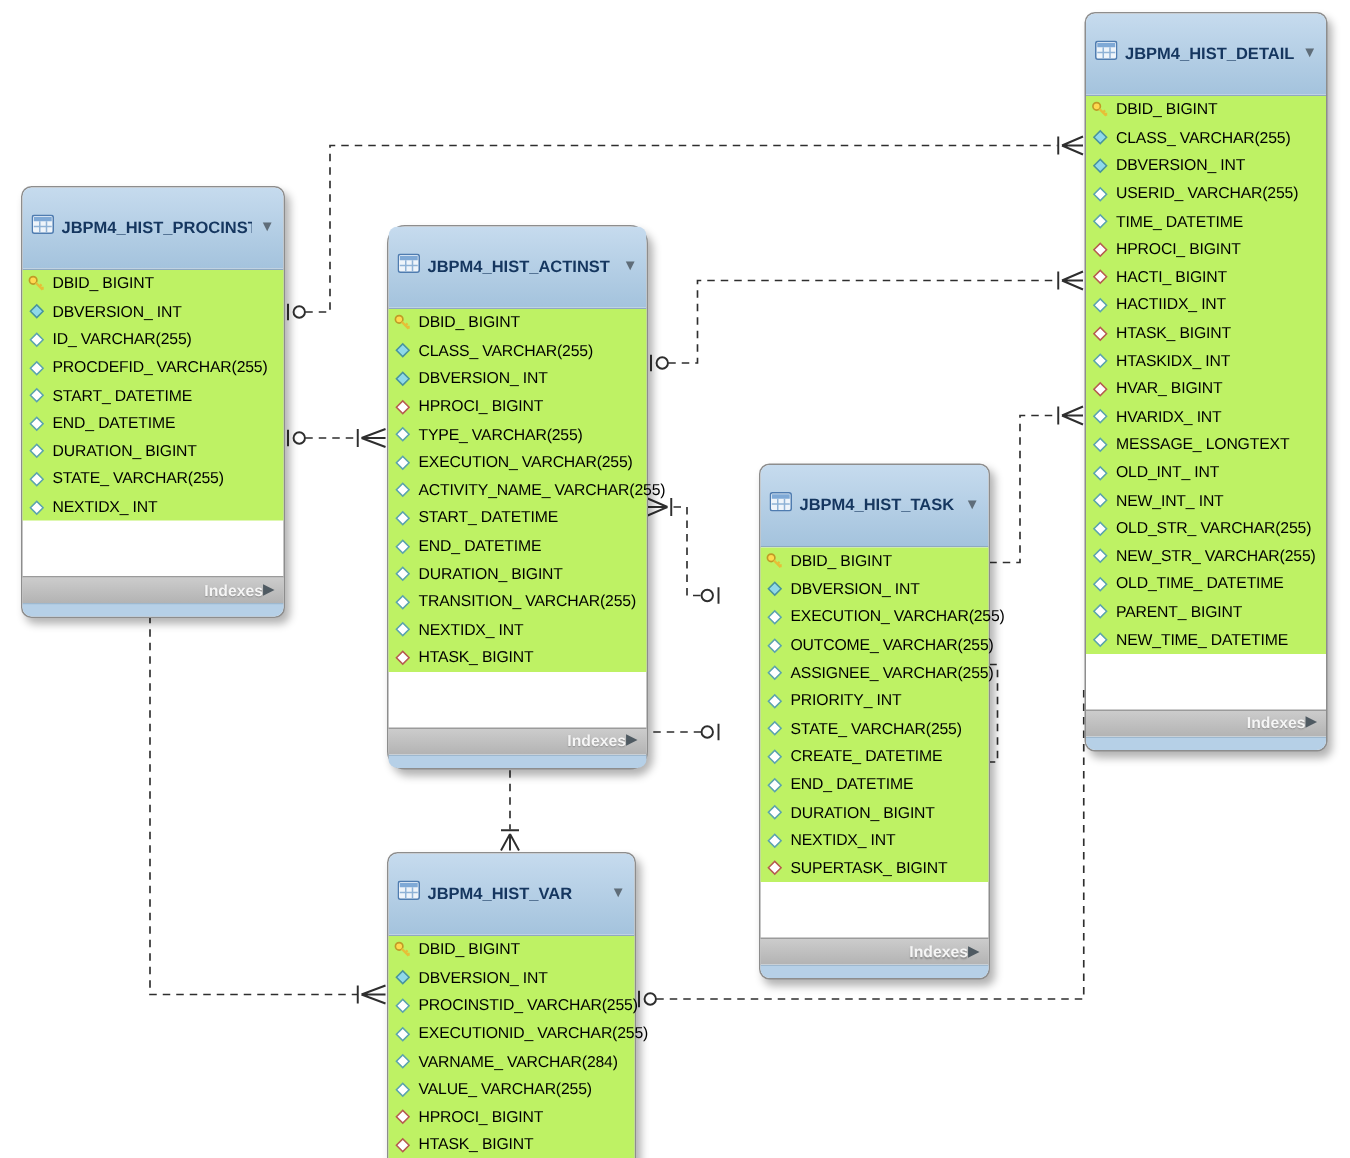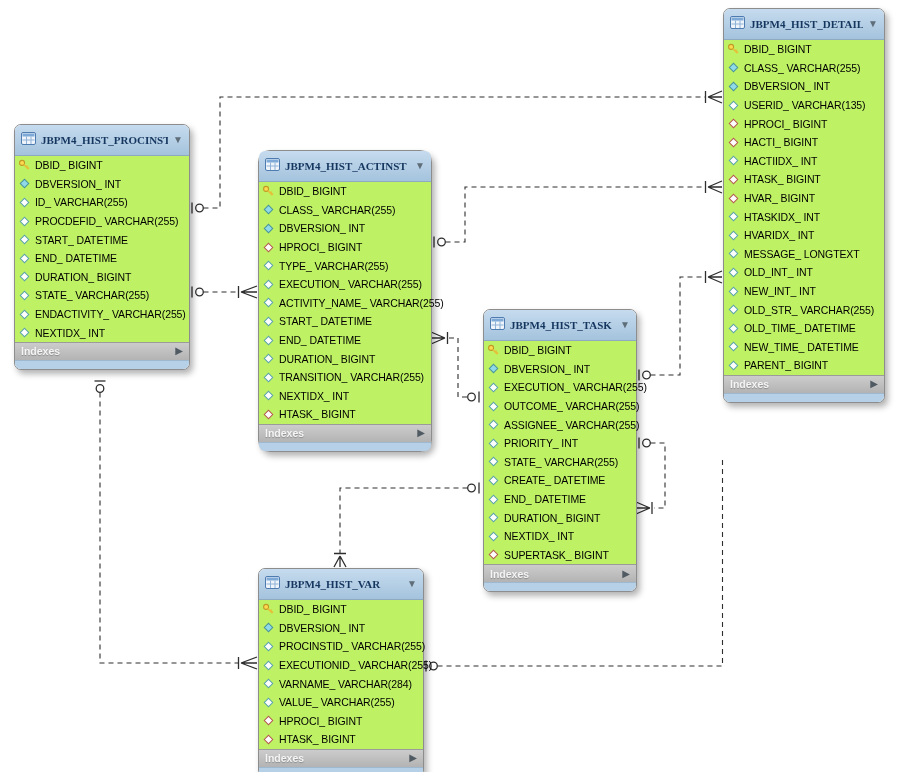--- a/index.html
+++ b/index.html
@@ -5,33 +5,33 @@
   html,body{margin:0;padding:0;background:#ffffff;}
   #canvas{position:relative;width:900px;height:772px;background:#fff;overflow:hidden;
           font-family:"Liberation Sans",sans-serif;}
   #wires{position:absolute;left:0;top:0;width:900px;height:772px;}
   .dash{fill:none;stroke:#2e2e2e;stroke-width:1.1;stroke-dasharray:5 4;}
   .solid{fill:none;stroke:#2e2e2e;stroke-width:1.3;}
   .ring{fill:#ffffff;stroke:#2e2e2e;stroke-width:1.3;}
 
   .tbl{position:absolute;border-radius:7px;box-shadow:3px 4px 6px rgba(0,0,0,0.30);
        background:#fff;border:1px solid #8d8d8d;}
-  .thead{height:22px;display:flex;align-items:center;gap:5px;padding:4px 6px;
+  .thead{height:22px;display:flex;align-items:center;gap:5px;padding:16px 6px;
          background:linear-gradient(#c6dbee,#a4c3dd);
-         border-bottom:1px solid #8fa9c0;border-radius:6px 6px 0 0;font-family:Liberation Serif, serif;}
+         border-bottom:1px solid #8fa9c0;border-radius:6px 6px 0 0;}
   .ttitle{flex:1;font-size:11px;font-weight:bold;color:#15365f;white-space:nowrap;
           overflow:hidden;letter-spacing:0px;}
   .tarrow{font-size:10px;color:#5f6d79;line-height:1;}
   .ticon svg,.tarrow{flex:0 0 auto;}
   .rows{background:#bef264;}
   .trow{height:18.6px;display:flex;align-items:center;gap:4px;padding:0 3px;}
   .trow .lbl{font-size:10.5px;color:#000;white-space:nowrap;letter-spacing:-0.1px;}
   .trow .ric{width:13px;height:13px;flex:0 0 13px;display:flex;align-items:center;justify-content:center;}
-  .tfoot{height:17px;display:flex;align-items:center;justify-content:space-between;padding:0 6px;
-         background:linear-gradient(#cccccc,#b3b3b3);border-top:1px solid #9b9b9b;}
+  .tfoot{height:17px;display:flex;align-items:center;justify-content:flex-end;padding:0 6px;
+         background:linear-gradient(#cccccc,#b3b3b3);border-top:1px solid #9b9b9b;margin-top:37px;}
   .tfoot .flabel{font-size:10.5px;font-weight:bold;color:#f5f5f5;text-shadow:0 1px 1px rgba(0,0,0,0.25);}
   .tfoot .farrow{color:#4f5a62;font-size:10px;line-height:1;}
   .tstrip{height:8px;background:#b6d0e7;border-top:1px solid #9db8cf;border-radius:0 0 6px 6px;}
 </style>
 </head>
 <body>
 
 <div id="canvas">
 
   <svg id="wires" xmlns="http://www.w3.org/2000/svg">
@@ -168,28 +168,20 @@
             </span>
             <span class="lbl">DURATION_ BIGINT</span>
           </div>
           <div class="trow">
             <span class="ric">
               <svg width="13" height="13" viewBox="0 0 13 13">
                 <rect x="3.5" y="3.5" width="6" height="6" transform="rotate(45 6.5 6.5)" fill="#ffffff" stroke="#5ba3ae" stroke-width="1"></rect>
               </svg>
             </span>
             <span class="lbl">STATE_ VARCHAR(255)</span>
-          </div>
-          <div class="trow">
-            <span class="ric">
-              <svg width="13" height="13" viewBox="0 0 13 13">
-                <rect x="3.5" y="3.5" width="6" height="6" transform="rotate(45 6.5 6.5)" fill="#ffffff" stroke="#5ba3ae" stroke-width="1"></rect>
-              </svg>
-            </span>
-            <span class="lbl">ENDACTIVITY_ VARCHAR(255)</span>
           </div>
           <div class="trow">
             <span class="ric">
               <svg width="13" height="13" viewBox="0 0 13 13">
                 <rect x="3.5" y="3.5" width="6" height="6" transform="rotate(45 6.5 6.5)" fill="#ffffff" stroke="#5ba3ae" stroke-width="1"></rect>
               </svg>
             </span>
             <span class="lbl">NEXTIDX_ INT</span>
           </div>
         </div>
@@ -357,21 +349,29 @@
               </svg>
             </span>
             <span class="lbl">DBVERSION_ INT</span>
           </div>
           <div class="trow">
             <span class="ric">
               <svg width="13" height="13" viewBox="0 0 13 13">
                 <rect x="3.5" y="3.5" width="6" height="6" transform="rotate(45 6.5 6.5)" fill="#ffffff" stroke="#5ba3ae" stroke-width="1"></rect>
               </svg>
             </span>
-            <span class="lbl">USERID_ VARCHAR(135)</span>
+            <span class="lbl">USERID_ VARCHAR(255)</span>
+          </div>
+          <div class="trow">
+            <span class="ric">
+              <svg width="13" height="13" viewBox="0 0 13 13">
+                <rect x="3.5" y="3.5" width="6" height="6" transform="rotate(45 6.5 6.5)" fill="#ffffff" stroke="#5ba3ae" stroke-width="1"></rect>
+              </svg>
+            </span>
+            <span class="lbl">TIME_ DATETIME</span>
           </div>
           <div class="trow">
             <span class="ric">
               <svg width="13" height="13" viewBox="0 0 13 13">
                 <rect x="3.5" y="3.5" width="6" height="6" transform="rotate(45 6.5 6.5)" fill="#ffffff" stroke="#b65b50" stroke-width="1"></rect>
               </svg>
             </span>
             <span class="lbl">HPROCI_ BIGINT</span>
           </div>
           <div class="trow">
@@ -394,39 +394,39 @@
             <span class="ric">
               <svg width="13" height="13" viewBox="0 0 13 13">
                 <rect x="3.5" y="3.5" width="6" height="6" transform="rotate(45 6.5 6.5)" fill="#ffffff" stroke="#b65b50" stroke-width="1"></rect>
               </svg>
             </span>
             <span class="lbl">HTASK_ BIGINT</span>
           </div>
           <div class="trow">
             <span class="ric">
               <svg width="13" height="13" viewBox="0 0 13 13">
+                <rect x="3.5" y="3.5" width="6" height="6" transform="rotate(45 6.5 6.5)" fill="#ffffff" stroke="#5ba3ae" stroke-width="1"></rect>
+              </svg>
+            </span>
+            <span class="lbl">HTASKIDX_ INT</span>
+          </div>
+          <div class="trow">
+            <span class="ric">
+              <svg width="13" height="13" viewBox="0 0 13 13">
                 <rect x="3.5" y="3.5" width="6" height="6" transform="rotate(45 6.5 6.5)" fill="#ffffff" stroke="#b65b50" stroke-width="1"></rect>
               </svg>
             </span>
             <span class="lbl">HVAR_ BIGINT</span>
           </div>
           <div class="trow">
             <span class="ric">
               <svg width="13" height="13" viewBox="0 0 13 13">
                 <rect x="3.5" y="3.5" width="6" height="6" transform="rotate(45 6.5 6.5)" fill="#ffffff" stroke="#5ba3ae" stroke-width="1"></rect>
               </svg>
             </span>
-            <span class="lbl">HTASKIDX_ INT</span>
-          </div>
-          <div class="trow">
-            <span class="ric">
-              <svg width="13" height="13" viewBox="0 0 13 13">
-                <rect x="3.5" y="3.5" width="6" height="6" transform="rotate(45 6.5 6.5)" fill="#ffffff" stroke="#5ba3ae" stroke-width="1"></rect>
-              </svg>
-            </span>
             <span class="lbl">HVARIDX_ INT</span>
           </div>
           <div class="trow">
             <span class="ric">
               <svg width="13" height="13" viewBox="0 0 13 13">
                 <rect x="3.5" y="3.5" width="6" height="6" transform="rotate(45 6.5 6.5)" fill="#ffffff" stroke="#5ba3ae" stroke-width="1"></rect>
               </svg>
             </span>
             <span class="lbl">MESSAGE_ LONGTEXT</span>
           </div>
@@ -453,46 +453,54 @@
               </svg>
             </span>
             <span class="lbl">OLD_STR_ VARCHAR(255)</span>
           </div>
           <div class="trow">
             <span class="ric">
               <svg width="13" height="13" viewBox="0 0 13 13">
                 <rect x="3.5" y="3.5" width="6" height="6" transform="rotate(45 6.5 6.5)" fill="#ffffff" stroke="#5ba3ae" stroke-width="1"></rect>
               </svg>
             </span>
+            <span class="lbl">NEW_STR_ VARCHAR(255)</span>
+          </div>
+          <div class="trow">
+            <span class="ric">
+              <svg width="13" height="13" viewBox="0 0 13 13">
+                <rect x="3.5" y="3.5" width="6" height="6" transform="rotate(45 6.5 6.5)" fill="#ffffff" stroke="#5ba3ae" stroke-width="1"></rect>
+              </svg>
+            </span>
             <span class="lbl">OLD_TIME_ DATETIME</span>
           </div>
           <div class="trow">
             <span class="ric">
               <svg width="13" height="13" viewBox="0 0 13 13">
                 <rect x="3.5" y="3.5" width="6" height="6" transform="rotate(45 6.5 6.5)" fill="#ffffff" stroke="#5ba3ae" stroke-width="1"></rect>
               </svg>
             </span>
+            <span class="lbl">PARENT_ BIGINT</span>
+          </div>
+          <div class="trow">
+            <span class="ric">
+              <svg width="13" height="13" viewBox="0 0 13 13">
+                <rect x="3.5" y="3.5" width="6" height="6" transform="rotate(45 6.5 6.5)" fill="#ffffff" stroke="#5ba3ae" stroke-width="1"></rect>
+              </svg>
+            </span>
             <span class="lbl">NEW_TIME_ DATETIME</span>
-          </div>
-          <div class="trow">
-            <span class="ric">
-              <svg width="13" height="13" viewBox="0 0 13 13">
-                <rect x="3.5" y="3.5" width="6" height="6" transform="rotate(45 6.5 6.5)" fill="#ffffff" stroke="#5ba3ae" stroke-width="1"></rect>
-              </svg>
-            </span>
-            <span class="lbl">PARENT_ BIGINT</span>
           </div>
         </div>
         <div class="tfoot">
           <span class="flabel">Indexes</span>
           <span class="farrow">▶</span>
         </div>
         <div class="tstrip"></div>
       </div>
-      <div class="tbl" style="left: 483px; top: 309px; width: 152px;">
+      <div class="tbl" style="left: 506px; top: 309px; width: 152px;">
         <div class="thead">
           <span class="ticon"><svg width="15" height="13" viewBox="0 0 15 13">
               <rect x="0.5" y="0.5" width="14" height="12" rx="1.5" fill="#eef4fa" stroke="#4f7cb0"></rect>
               <rect x="1.5" y="1.5" width="12" height="3" fill="#7fa9d6"></rect>
               <path d="M5.5 4.5 V12 M10 4.5 V12 M1.5 8 H13.5" stroke="#8fb2d6" stroke-width="1" fill="none"></path>
             </svg></span>
           <span class="ttitle">JBPM4_HIST_TASK</span>
           <span class="tarrow">▼</span>
         </div>
         <div class="rows">

